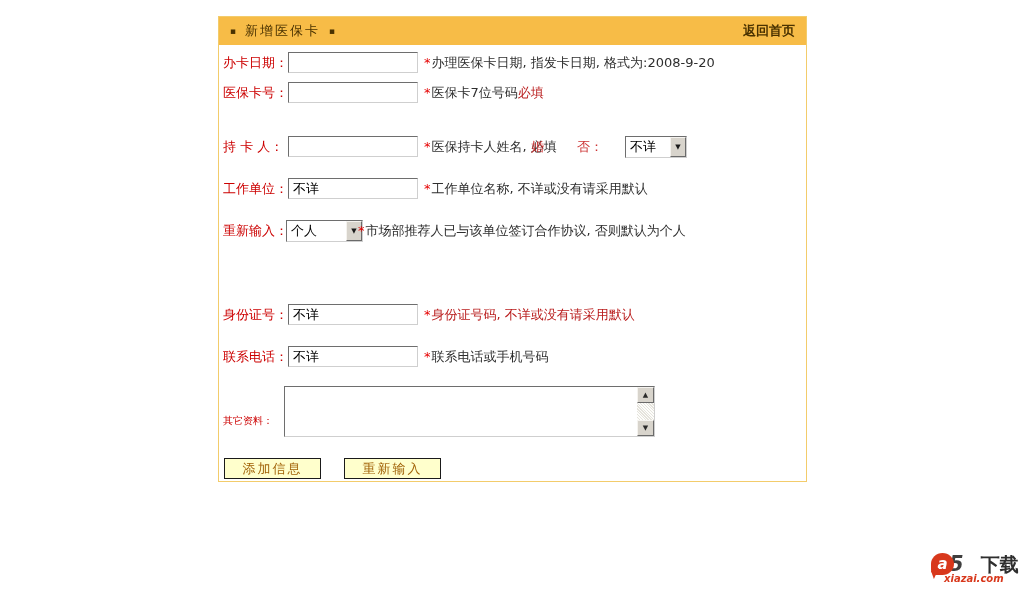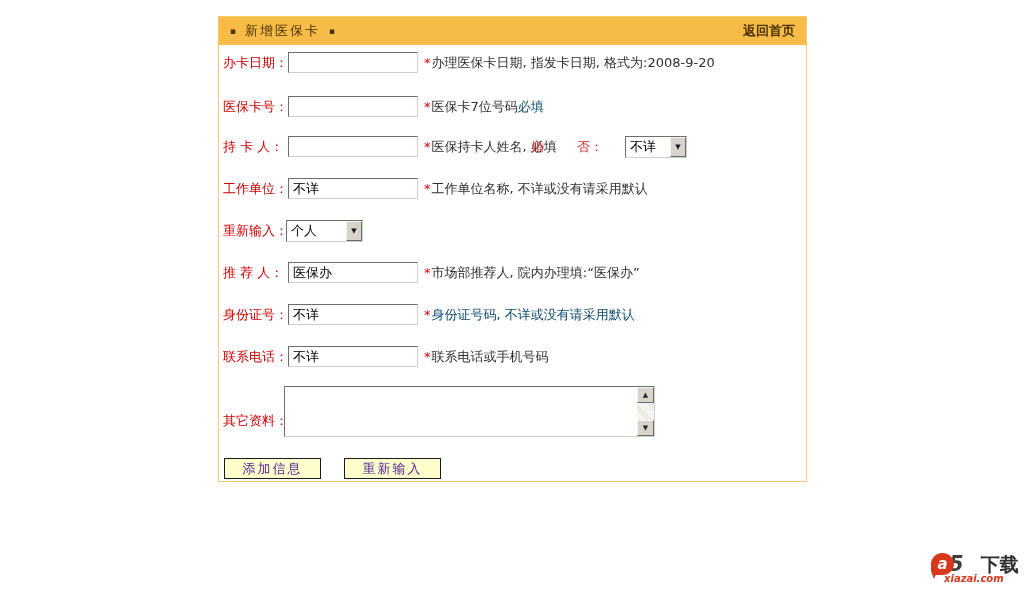--- a/index.html
+++ b/index.html
@@ -34,21 +34,21 @@
   .label { position: absolute; left: 4px; line-height: 22px; font-size: 13px; color: #CC0000; white-space: nowrap; }
   .text-input {
     position: absolute; left: 69px; top: 0;
     width: 130px; height: 21px;
     border: 1px solid; border-color: #6e6e6e #cfcfcf #cfcfcf #6e6e6e;
     background: #fff; color: #000;
     font-size: 13px; font-family: inherit; padding: 2px 4px;
   }
   .note { position: absolute; left: 205px; line-height: 22px; font-size: 13px; color: #2e2e2e; white-space: nowrap; }
   .ast { color: #E60000; margin-right: 1px; }
-  .red { color: #0c4a6e; }
+  .red { color: #b91c1c; }
   .note-mark { position: absolute; line-height: 22px; font-size: 13px; color: #CC3333; white-space: nowrap; }
 
   .sel {
     position: absolute; top: 0; height: 22px;
     border: 1px solid; border-color: #6e6e6e #cfcfcf #cfcfcf #6e6e6e;
     background: #fff; display: flex; align-items: stretch; cursor: pointer;
   }
   .sel-value { flex: 1; font-size: 13px; padding: 1px 4px; line-height: 18px; color: #000; overflow: hidden; }
   .sel-btn {
     width: 16px; background: #D8D4CC;
@@ -68,26 +68,26 @@
     background: repeating-linear-gradient(45deg, #fdfdfb 0 1px, #e5e3dc 1px 2px);
     cursor: default;
   }
   .scroll-btn {
     height: 16px; background: #D8D4CC;
     border: 1px solid; border-color: #f5f3ef #6a6a6a #6a6a6a #f5f3ef;
     display: flex; align-items: center; justify-content: center;
     font-size: 7px; color: #2a2a2a;
   }
   .scroll-track { flex: 1; }
-  .other-label { position: absolute; left: 4px; top: 393px; font-size: 13px; color: #CC0000; line-height: 22px; }
+  .other-label { position: absolute; left: 4px; top: 393px; font-size: 10px; color: #CC0000; line-height: 22px; }
 
   .form-btn {
     position: absolute; top: 441px; width: 97px; height: 21px;
     background: #FFFFCC; border: 1px solid #1a1a1a;
-    font-size: 13px; font-family: inherit; color: #4c1d95;
+    font-size: 13px; font-family: inherit; color: #a16207;
     cursor: pointer; padding: 0; letter-spacing: 2px;
   }
 
   .logo { position: absolute; left: 931px; top: 553px; }
   .logo-row { display: flex; align-items: center; }
   .logo-a-wrap {
     position: relative; width: 23px; height: 22px;
     background: #D8381C; border-radius: 50% 50% 50% 5px;
     display: flex; align-items: center; justify-content: center;
   }
@@ -114,21 +114,21 @@
     </div>
     <a class="home-link">返回首页</a>
   </div>
 
   <div class="row" style="top:35px">
     <span class="label">办卡日期：</span>
     <input class="text-input" value="" style="">
     <span class="note"><span class="ast">*</span><span>办理医保卡日期, 指发卡日期, 格式为:2008-9-20</span></span>
   </div>
 
-  <div class="row" style="top:79px">
+  <div class="row" style="top:65px">
     <span class="label">医保卡号：</span>
     <input class="text-input" value="" style="">
     <span class="note"><span class="ast">*</span><span>医保卡7位号码</span><span class="red">必填</span></span>
   </div>
 
   <div class="row" style="top:119px">
     <span class="label">持 卡 人：</span>
     <input class="text-input" value="" style="">
     <span class="note"><span class="ast">*</span><span>医保持卡人姓名, 必填</span></span>
     <span class="note-mark" style="left:312px">婚</span>
@@ -144,27 +144,23 @@
     <input class="text-input" value="不详" style="">
     <span class="note"><span class="ast">*</span><span>工作单位名称, 不详或没有请采用默认</span></span>
   </div>
 
   <div class="row" style="top:203px">
     <span class="label">重新输入：</span>
     <div class="sel" style="left:67px;width:77px">
       <span class="sel-value">个人</span>
       <span class="sel-btn">▼</span>
     </div>
+    <span class="note" style="left:139px"><span class="ast">*</span><span>市场部推荐人已与该单位签订合作协议, 否则默认为个人</span></span>
   </div>
 
-  <div class="row" style="top:245px">
-    <span class="label">推 荐 人：</span>
-    <input class="text-input" value="医保办" style="">
-    <span class="note"><span class="ast">*</span><span>市场部推荐人, 院内办理填:“医保办”</span></span>
-  </div>
 
   <div class="row" style="top:287px">
     <span class="label">身份证号：</span>
     <input class="text-input" value="不详" style="">
     <span class="note"><span class="ast">*</span><span class="red">身份证号码, 不详或没有请采用默认</span></span>
   </div>
 
   <div class="row" style="top:329px">
     <span class="label">联系电话：</span>
     <input class="text-input" value="不详" style="">

